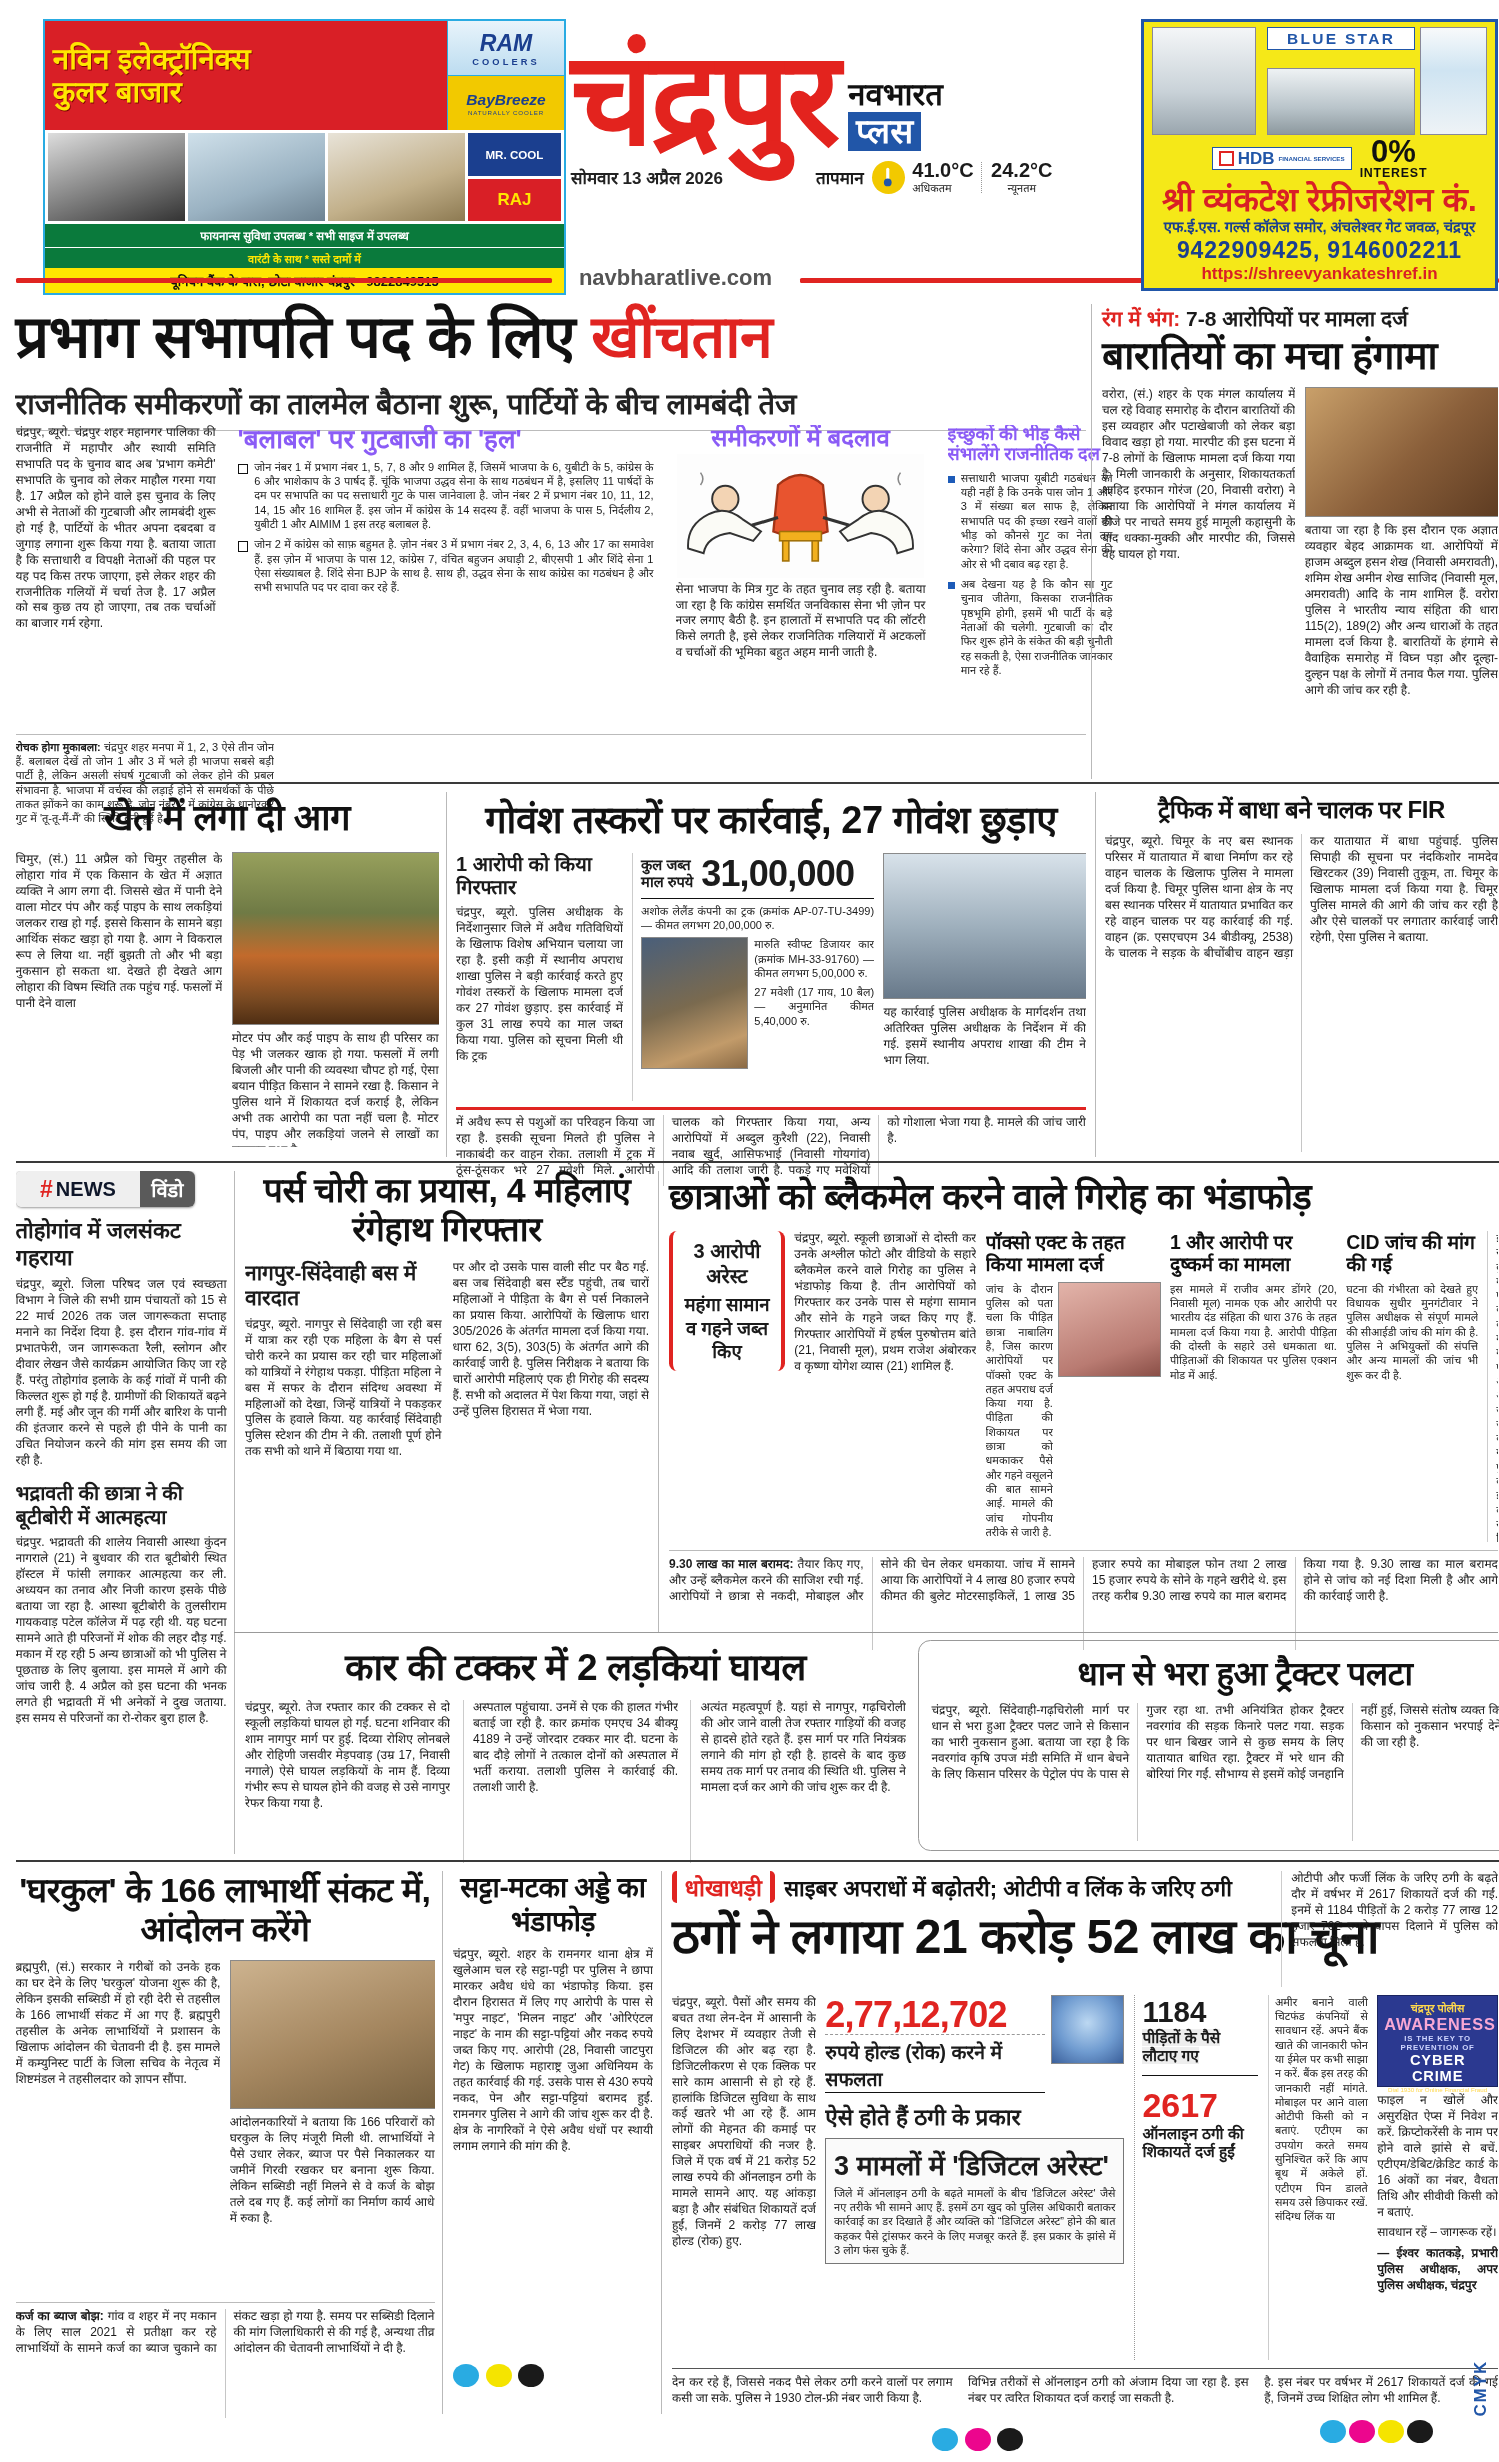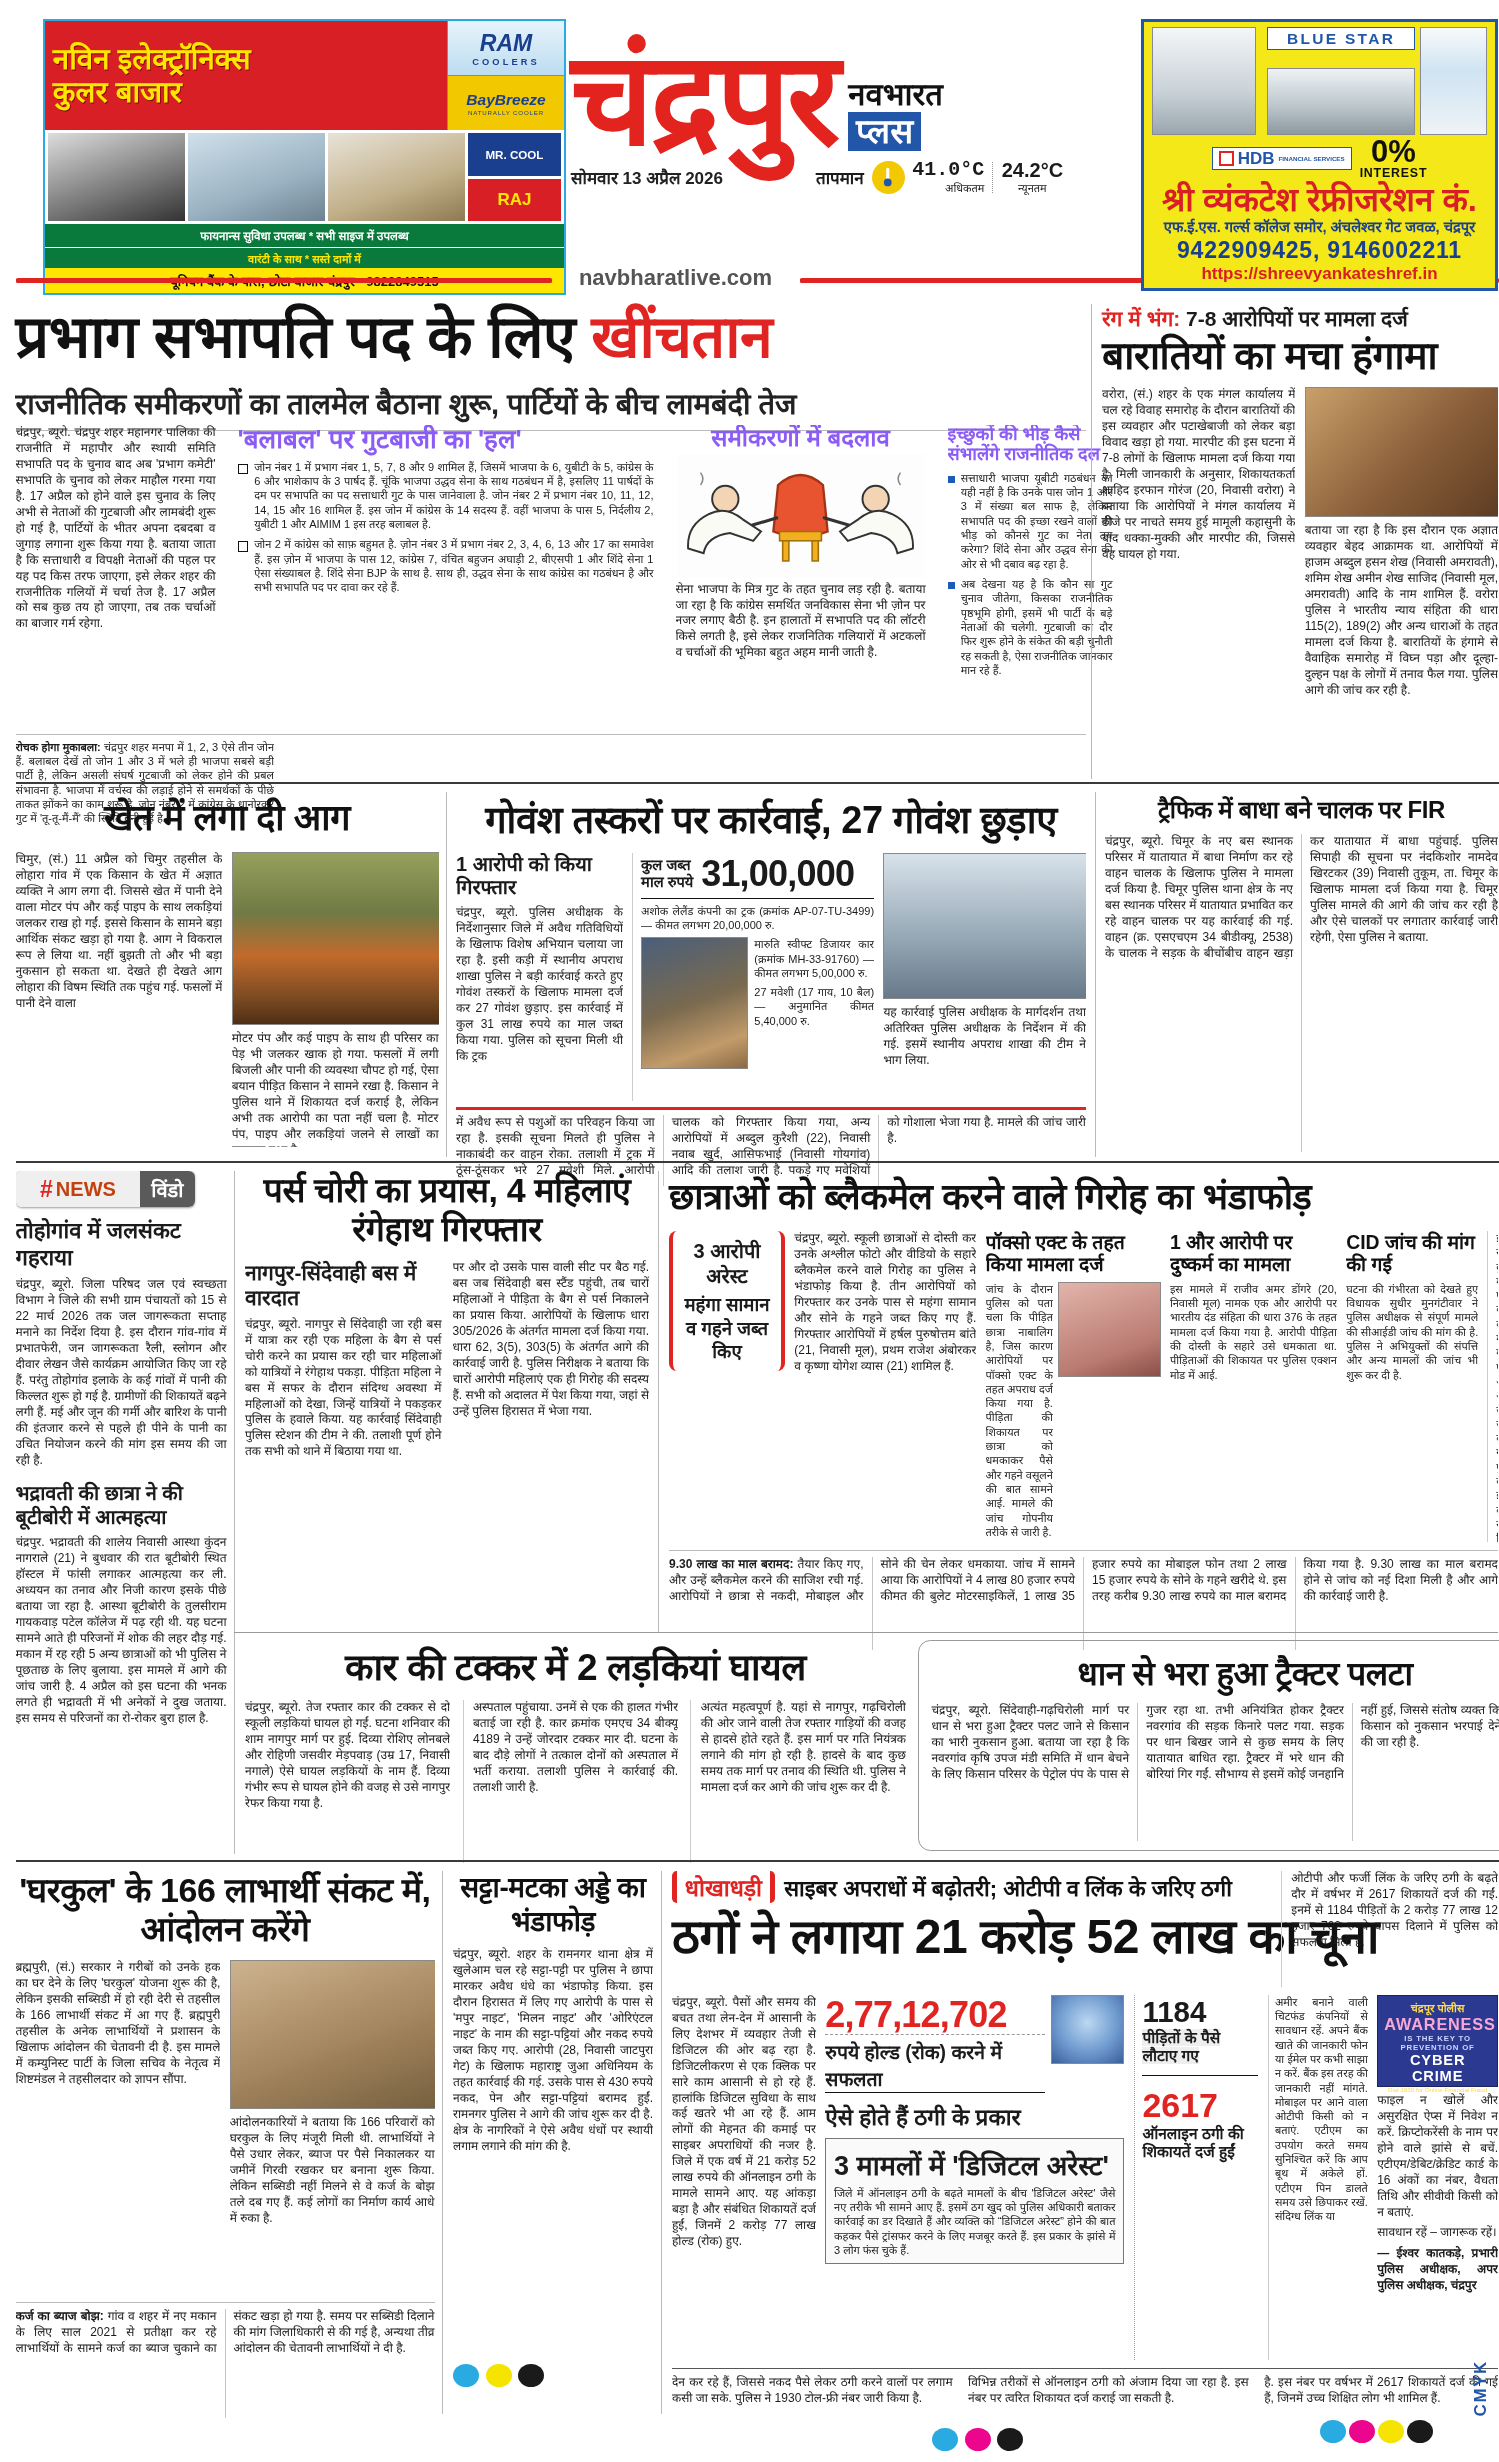--- a/index.html
+++ b/index.html
@@ -71,21 +71,21 @@
     <div style="display:flex;align-items:center;margin-top:-22px;">
       <div style="font-weight:700;font-size:17px;color:#222;">सोमवार 13 अप्रैल 2026</div>
       <div style="margin-left:93px;display:flex;align-items:center;gap:7.8px;">
         <span style="font-weight:800;font-size:17px;">तापमान</span>
         <span style="width:33px;height:33px;border-radius:50%;background:#f2c900;display:inline-flex;align-items:center;justify-content:center;">
           <svg width="15.5" height="22" viewBox="0 0 20 28">
               <rect x="8" y="2" width="4" height="16" rx="2" fill="#fff"></rect>
               <circle cx="10" cy="21" r="5" fill="#2156a8"></circle>
             </svg>
         </span>
-        <span style="text-align:right;font-family:Liberation Mono, monospace;">
+        <span style="text-align:left;">
           <span style="font-weight:700;font-size:20px;display:block;line-height:1;">41.0°C</span>
           <span style="font-size:11px;display:block;">अधिकतम</span>
         </span>
         <span style="width:0.8px;height:31px;border-left:1.6px dotted #999;display:inline-block;"></span>
         <span style="text-align:center;">
           <span style="font-weight:700;font-size:20px;display:block;line-height:1;">24.2°C</span>
           <span style="font-size:11px;display:block;">न्यूनतम</span>
         </span>
       </div>
     </div>
@@ -245,21 +245,21 @@
     <div class="hl" style="font-size:24px;text-align:center;white-space:nowrap;">ट्रैफिक में बाधा बने चालक पर FIR</div>
     <div class="bt colgap" style="column-count:2;height:318px;margin-top:9.3px;">चंद्रपुर, ब्यूरो. चिमूर के नए बस स्थानक परिसर में यातायात में बाधा निर्माण कर रहे वाहन चालक के खिलाफ पुलिस ने मामला दर्ज किया है. चिमूर पुलिस थाना क्षेत्र के नए बस स्थानक परिसर में यातायात प्रभावित कर रहे वाहन चालक पर यह कार्रवाई की गई. वाहन (क्र. एसएचएम 34 बीडीक्यू, 2538) के चालक ने सड़क के बीचोंबीच वाहन खड़ा कर यातायात में बाधा पहुंचाई. पुलिस सिपाही की सूचना पर नंदकिशोर नामदेव खिरटकर (39) निवासी तुकूम, ता. चिमूर के खिलाफ मामला दर्ज किया गया है. चिमूर पुलिस मामले की आगे की जांच कर रही है और ऐसे चालकों पर लगातार कार्रवाई जारी रहेगी, ऐसा पुलिस ने बताया.</div>
   </div>
 
   <div class="abs hrule" style="left:15.5px;top:1161px;width:1483px;"></div>
 
   <div class="abs" style="left:15.5px;top:1171px;width:211px;height:683px;overflow:hidden;">
     <div style="display:flex;width:179px;border-radius:6.2px;overflow:hidden;box-shadow:0 0.8px 2.3px rgba(0,0,0,.4);">
       <div style="background:#efefef;flex:1;display:flex;align-items:center;justify-content:center;padding:4.7px 0;">
         <span style="color:#e02421;font-weight:800;font-size:23px;margin-right:3.1px;">#</span>
-        <span style="font-weight:800;font-size:20px;color:#c2410c;">NEWS</span>
+        <span style="font-weight:800;font-size:20px;color:#0f172a;">NEWS</span>
       </div>
       <div style="background:#5a5a5a;color:#fff;font-weight:800;font-size:20px;display:flex;align-items:center;justify-content:center;padding:0 11px;">विंडो</div>
     </div>
     <div style="font-weight:800;font-size:22px;line-height:1.2;margin-top:11px;">तोहोगांव में जलसंकट गहराया</div>
     <div class="bt" style="margin-top:6.2px;">चंद्रपुर, ब्यूरो. जिला परिषद जल एवं स्वच्छता विभाग ने जिले की सभी ग्राम पंचायतों को 15 से 22 मार्च 2026 तक जल जागरूकता सप्ताह मनाने का निर्देश दिया है. इस दौरान गांव-गांव में प्रभातफेरी, जन जागरूकता रैली, स्लोगन और दीवार लेखन जैसे कार्यक्रम आयोजित किए जा रहे हैं. परंतु तोहोगांव इलाके के कई गांवों में पानी की किल्लत शुरू हो गई है. ग्रामीणों की शिकायतें बढ़ने लगी हैं. मई और जून की गर्मी और बारिश के पानी की इंतजार करने से पहले ही पीने के पानी का उचित नियोजन करने की मांग इस समय की जा रही है.</div>
     <div style="font-weight:800;font-size:20px;line-height:1.2;margin-top:12.4px;">भद्रावती की छात्रा ने की बूटीबोरी में आत्महत्या</div>
     <div class="bt" style="margin-top:6.2px;">चंद्रपुर. भद्रावती की शालेय निवासी आस्था कुंदन नागराले (21) ने बुधवार की रात बूटीबोरी स्थित हॉस्टल में फांसी लगाकर आत्महत्या कर ली. अध्ययन का तनाव और निजी कारण इसके पीछे बताया जा रहा है. आस्था बूटीबोरी के तुलसीराम गायकवाड़ पटेल कॉलेज में पढ़ रही थी. यह घटना सामने आते ही परिजनों में शोक की लहर दौड़ गई. मकान में रह रही 5 अन्य छात्राओं को भी पुलिस ने पूछताछ के लिए बुलाया. इस मामले में आगे की जांच जारी है. 4 अप्रैल को इस घटना की भनक लगते ही भद्रावती में भी अनेकों ने दुख जताया. इस समय से परिजनों का रो-रोकर बुरा हाल है.</div>
   </div>
 
   <div class="abs vdiv" style="left:234px;top:1171px;height:683px;"></div>

